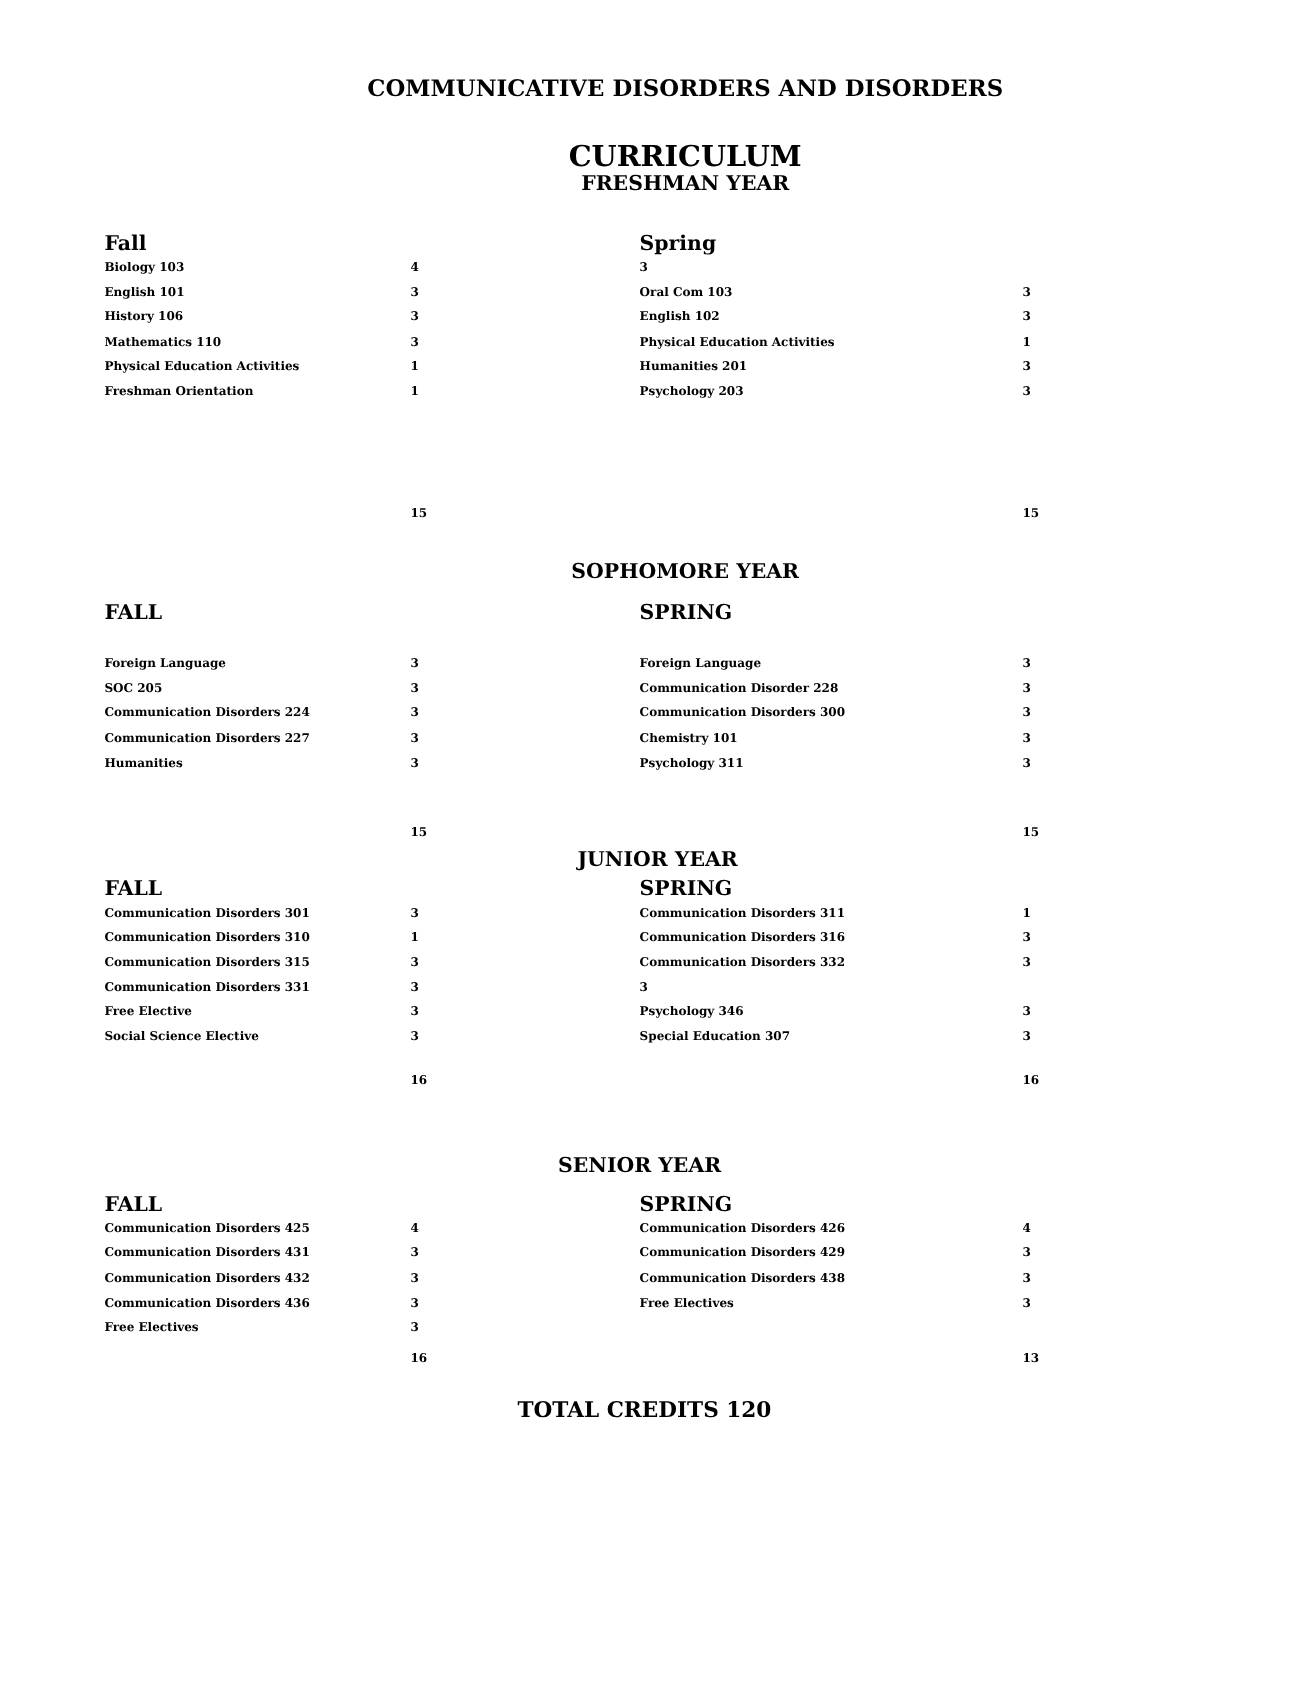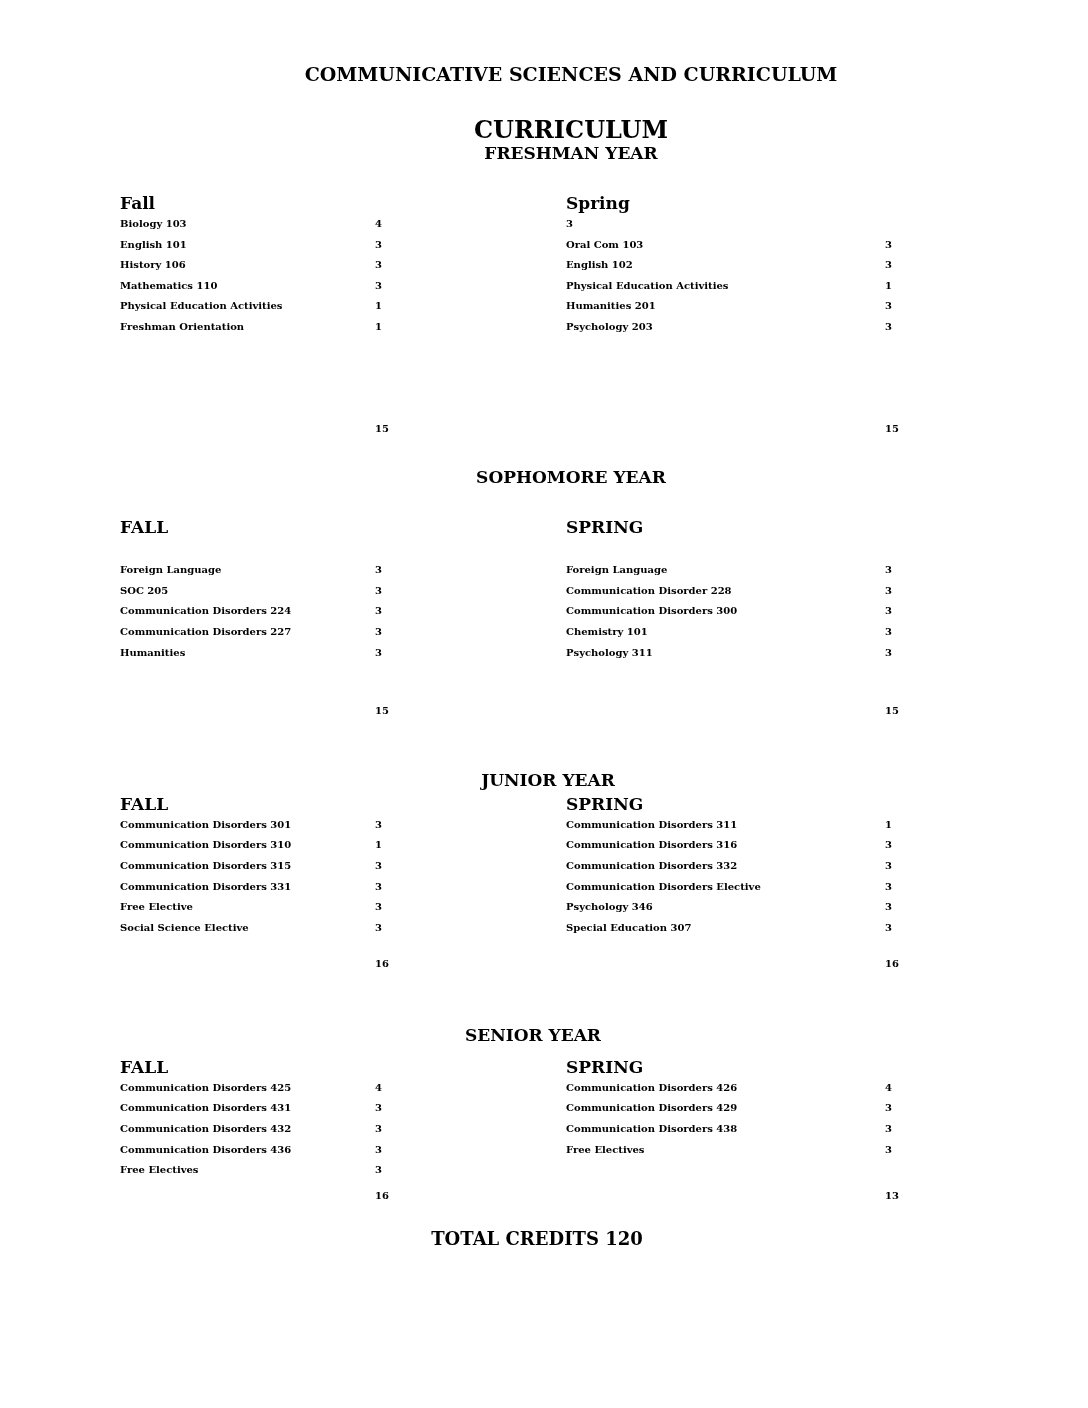--- a/index.html
+++ b/index.html
@@ -9,44 +9,44 @@
     font-family:"DejaVu Serif","Liberation Serif",serif;
     font-weight:700; color:#000000;
     padding-top:62px;
     overflow:hidden;
   }
   .center-wrap { width:752px; margin-left:195px; text-align:center; }
   .doc-title   { font-size:19px; line-height:24px; margin-bottom:32px; }
   .doc-subtitle{ font-size:24px; line-height:24px; }
   .year-heading{ font-size:17px; line-height:22px; position:relative; }
   .h-fresh    { margin-bottom:28px; }
-  .h-soph     { margin-top:27px; margin-bottom:28px; }
-  .h-junior   { margin-top:47px; margin-bottom:2px; left:-23px; }
+  .h-soph     { margin-top:27px; margin-bottom:12px; }
+  .h-junior   { margin-bottom:2px; left:-23px; }
   .h-senior   { margin-top:49px; margin-bottom:10px; left:-38px; }
   .total-credits { font-size:18px; line-height:24px; margin-top:21px; position:relative; left:-34px; }
 
   .grid-row {
     display:grid;
     grid-template-columns:255px 191px 319px 84px;
-    padding-left:120px;
+    padding-left:87px;
   }
   .sem-header { font-size:17px; line-height:22px; }
   .sem-header.gap-below { margin-bottom:22px; }
   .course-row, .totals-row { font-size:10px; line-height:20.6px; }
   .totals-fresh  { margin-top:81px; }
   .totals-soph   { margin-top:38px; }
   .totals-junior { margin-top:16px; }
   .totals-senior { margin-top:5px; }
   .cell { white-space:nowrap; overflow:hidden; }
 </style>
 </head>
 <body>
 
 <div class="center-wrap">
-  <h1 class="doc-title">COMMUNICATIVE SCIENCES AND CURRICULUM</h1>
+  <h1 class="doc-title">COMMUNICATIVE DISORDERS AND DISORDERS</h1>
   <h2 class="doc-subtitle">CURRICULUM</h2>
 </div>
 
 <section>
   <div class="center-wrap">
       <h3 class="year-heading h-fresh">FRESHMAN YEAR</h3>
     </div>
   <div class="grid-row sem-header">
     <span class="cell">Fall</span>
     <span class="cell"></span>
@@ -188,21 +188,20 @@
       <div class="grid-row course-row">
         <span class="cell">Communication Disorders 315</span>
         <span class="cell">3</span>
         <span class="cell">Communication Disorders 332</span>
         <span class="cell">3</span>
       </div>
 
       <div class="grid-row course-row">
         <span class="cell">Communication Disorders 331</span>
         <span class="cell">3</span>
-        <span class="cell">Communication Disorders Elective</span>
         <span class="cell">3</span>
       </div>
 
       <div class="grid-row course-row">
         <span class="cell">Free Elective</span>
         <span class="cell">3</span>
         <span class="cell">Psychology 346</span>
         <span class="cell">3</span>
       </div>
 

